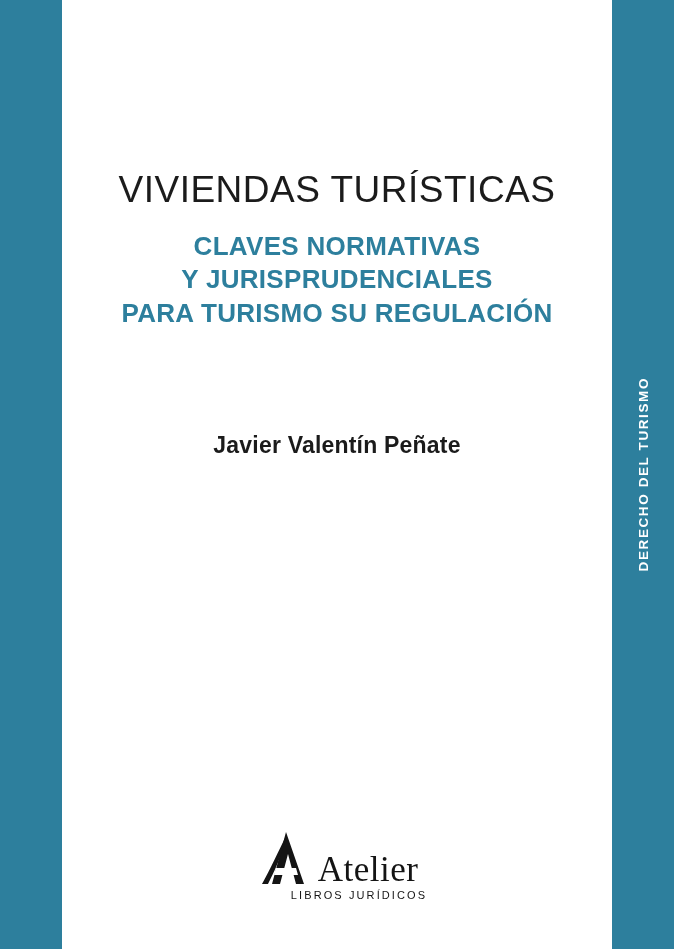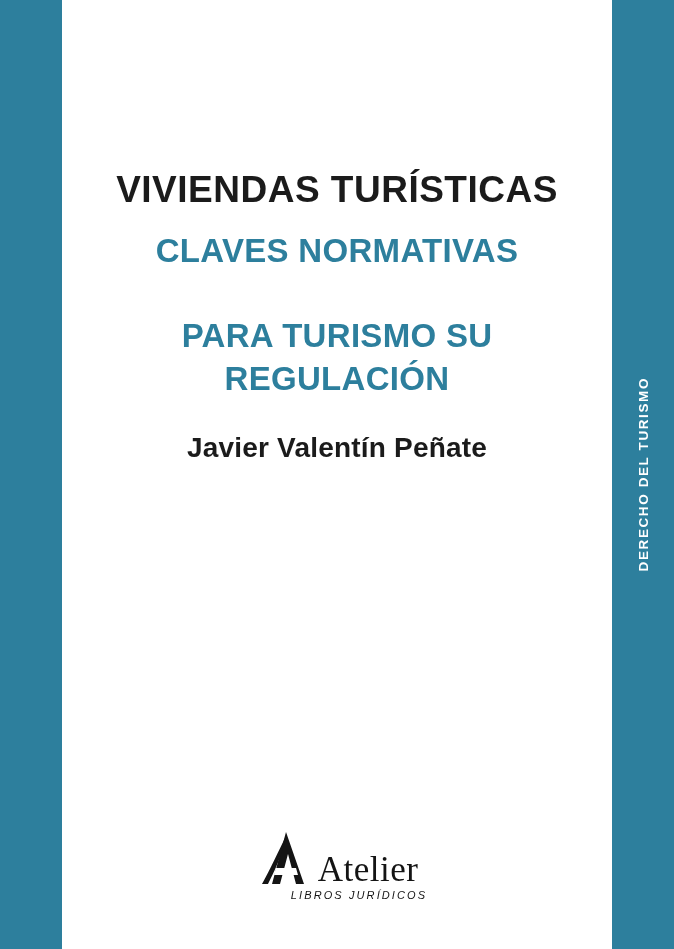--- a/index.html
+++ b/index.html
@@ -71,43 +71,43 @@
     top: 168px;
     left: 0;
     right: 0;
     text-align: center;
     padding: 0 24px;
     box-sizing: border-box;
   }
   .main-title {
     color: #1b1b1b;
     font-size: 37px;
-    font-weight: bold;
+    font-weight: normal;
     line-height: 1.18;
     letter-spacing: 0.5px;
     margin: 0;
     font-family: "Liberation Sans", sans-serif;
   }
   .subtitle {
     color: #2d7f9d;
-    font-size: 33px;
+    font-size: 26px;
     font-weight: bold;
     line-height: 1.3;
     letter-spacing: 0.3px;
     margin: 18px 0 0 0;
     font-family: "Liberation Sans", sans-serif;
   }
   .author {
     position: absolute;
     top: 432px;
     left: 0;
     right: 0;
     text-align: center;
     color: #1b1b1b;
-    font-size: 28px;
+    font-size: 23px;
     font-weight: bold;
     letter-spacing: 0.2px;
     font-family: "Liberation Sans", sans-serif;
   }
   
   .logo-block {
     position: absolute;
     bottom: 48px;
     left: 0;
     right: 0;
@@ -134,21 +134,20 @@
     line-height: 0.95;
     font-family: "Liberation Serif", serif;
   }
   .logo-sub {
     color: #141414;
     font-size: 11px;
     letter-spacing: 2.1px;
     margin-top: 3px;
     margin-left: 44px;
     font-family: "Liberation Sans", sans-serif;
-    font-style: italic;
   }
 </style>
 </head>
 <body>
 
 <div class="cover">
 
   <div class="band-left"></div>
 
   <div class="band-right"></div>
@@ -158,21 +157,21 @@
   </div>
 
   <div class="content">
 
     <div class="title-block">
       <h1 class="main-title">
         <span>VIVIENDAS TURÍSTICAS</span><br>
       </h1>
       <h2 class="subtitle">
         <span>CLAVES NORMATIVAS</span><br>
-        <br>
+        <span>Y JURISPRUDENCIALES</span><br>
         <span>PARA TURISMO SU REGULACIÓN</span>
       </h2>
     </div>
 
     <div class="author">Javier Valentín Peñate</div>
 
     <div class="logo-block">
       <div class="logo-row">
         <svg class="logo-mark" viewBox="0 0 62 56" aria-hidden="true">
           <path d="M30 2 L16 54 L24 54 L32 24 L40 54 L48 54 Z" fill="#141414"></path>

